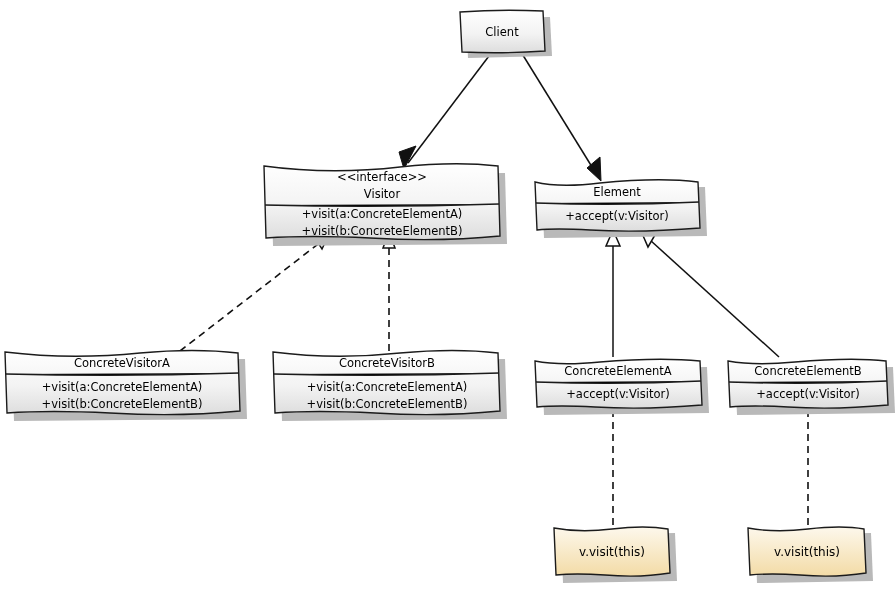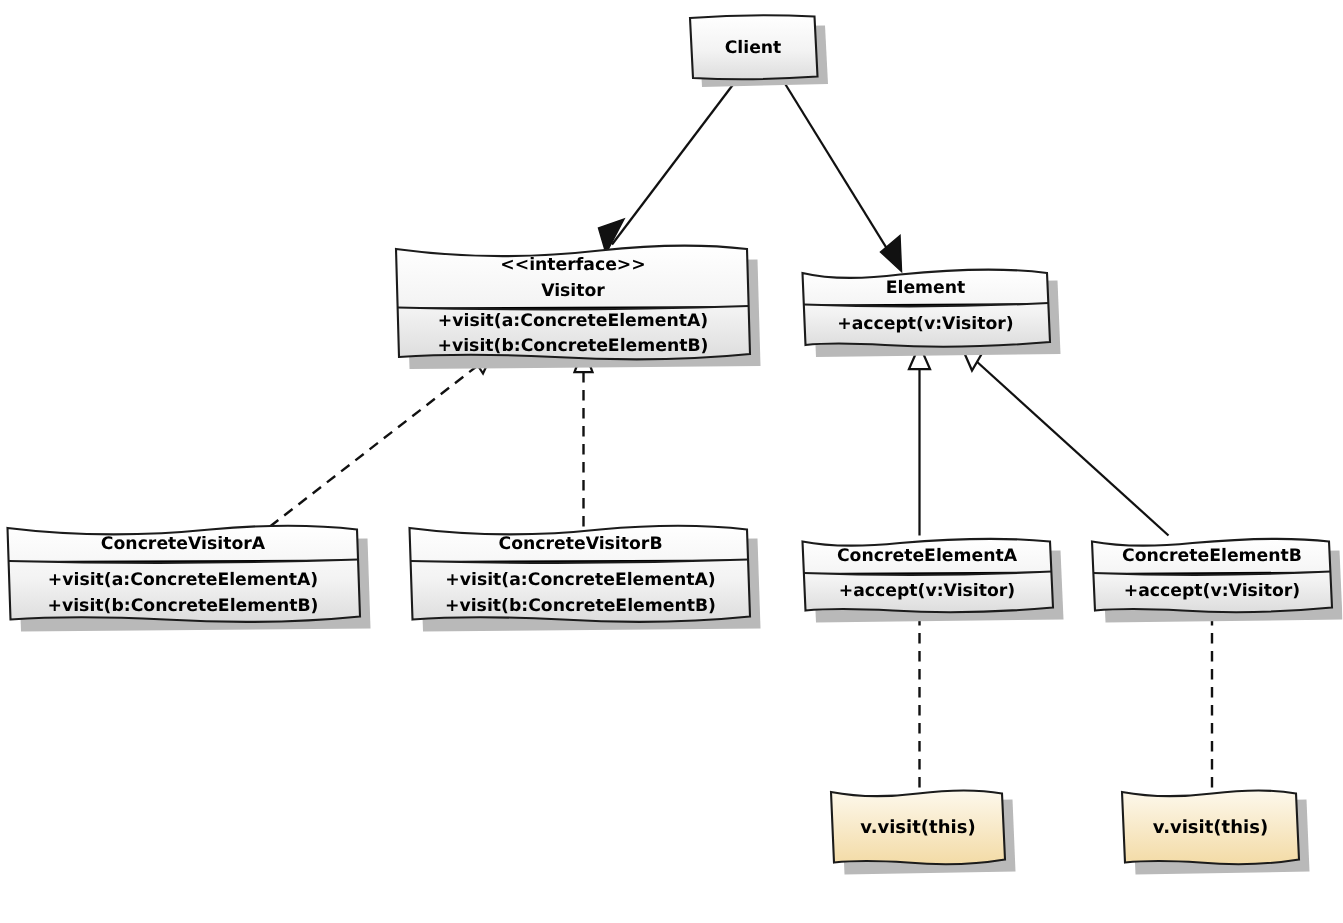--- a/index.html
+++ b/index.html
@@ -10,21 +10,20 @@
   body {
     width: 895px;
     height: 615px;
     overflow: hidden;
     font-family: "DejaVu Sans", sans-serif;
   }
   #diagram-root {
     position: relative;
     width: 895px;
     height: 484px;
-    font-weight: bold;
   }
   svg#uml-canvas {
     position: absolute;
     top: 0;
     left: 0;
     width: 895px;
     height: 615px;
   }
   .cls-text {
     font-family: "DejaVu Sans", sans-serif;

